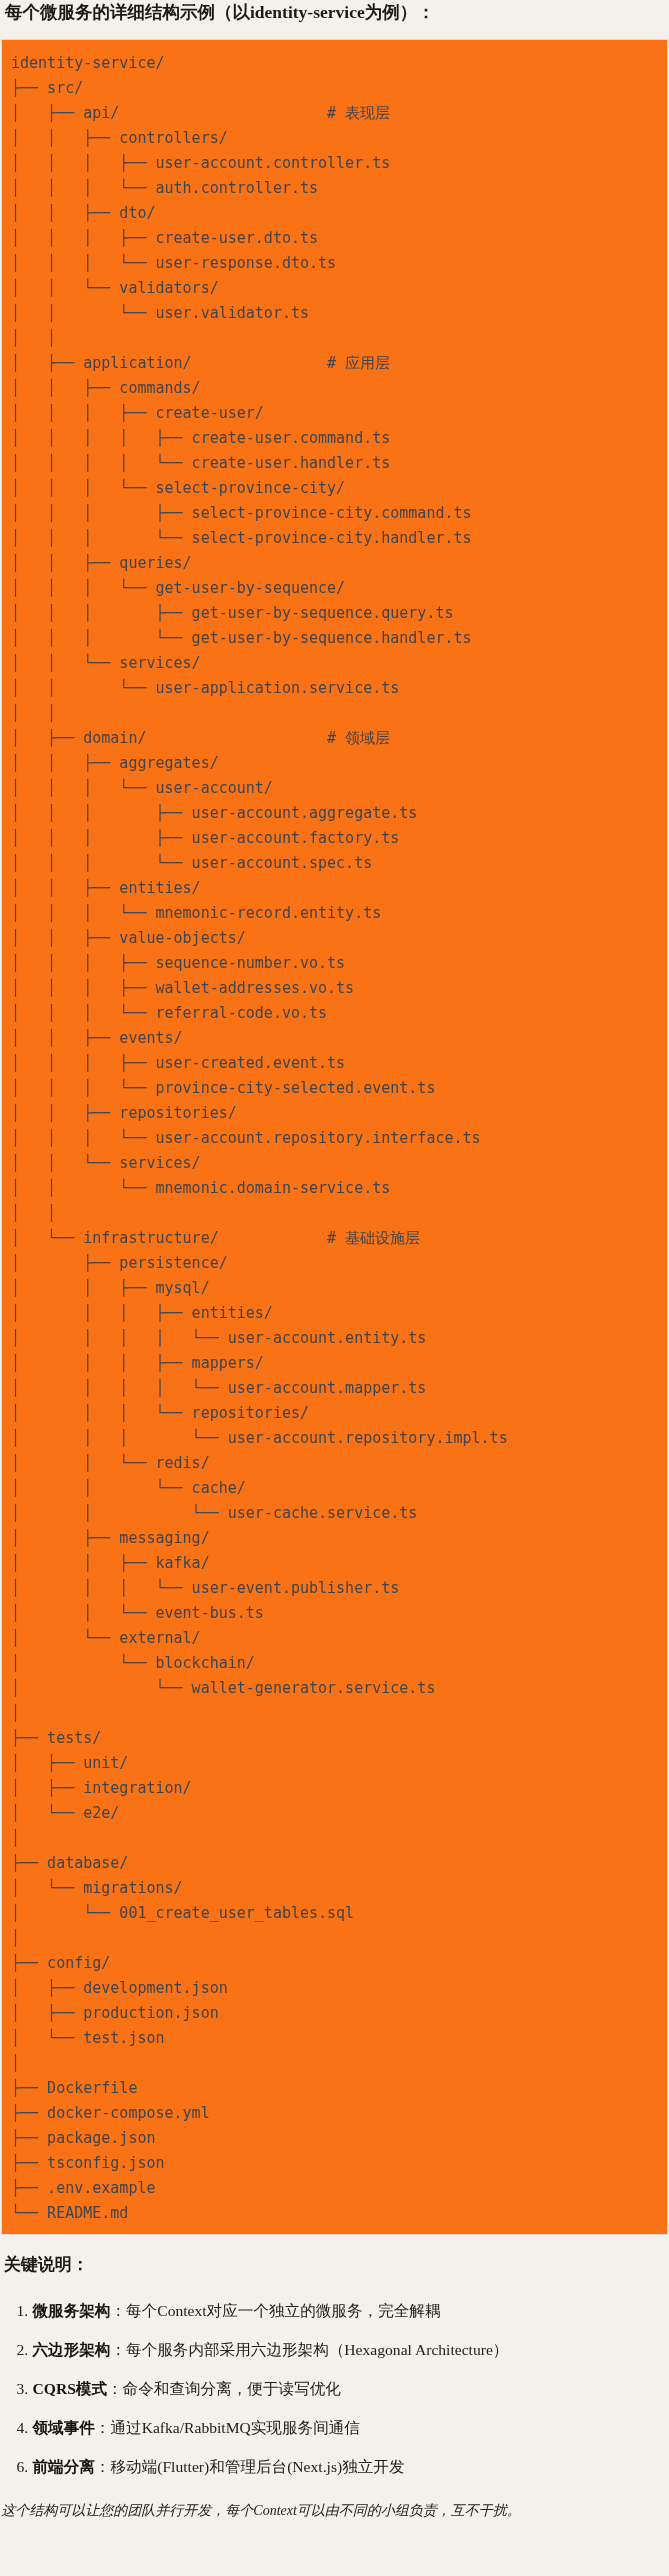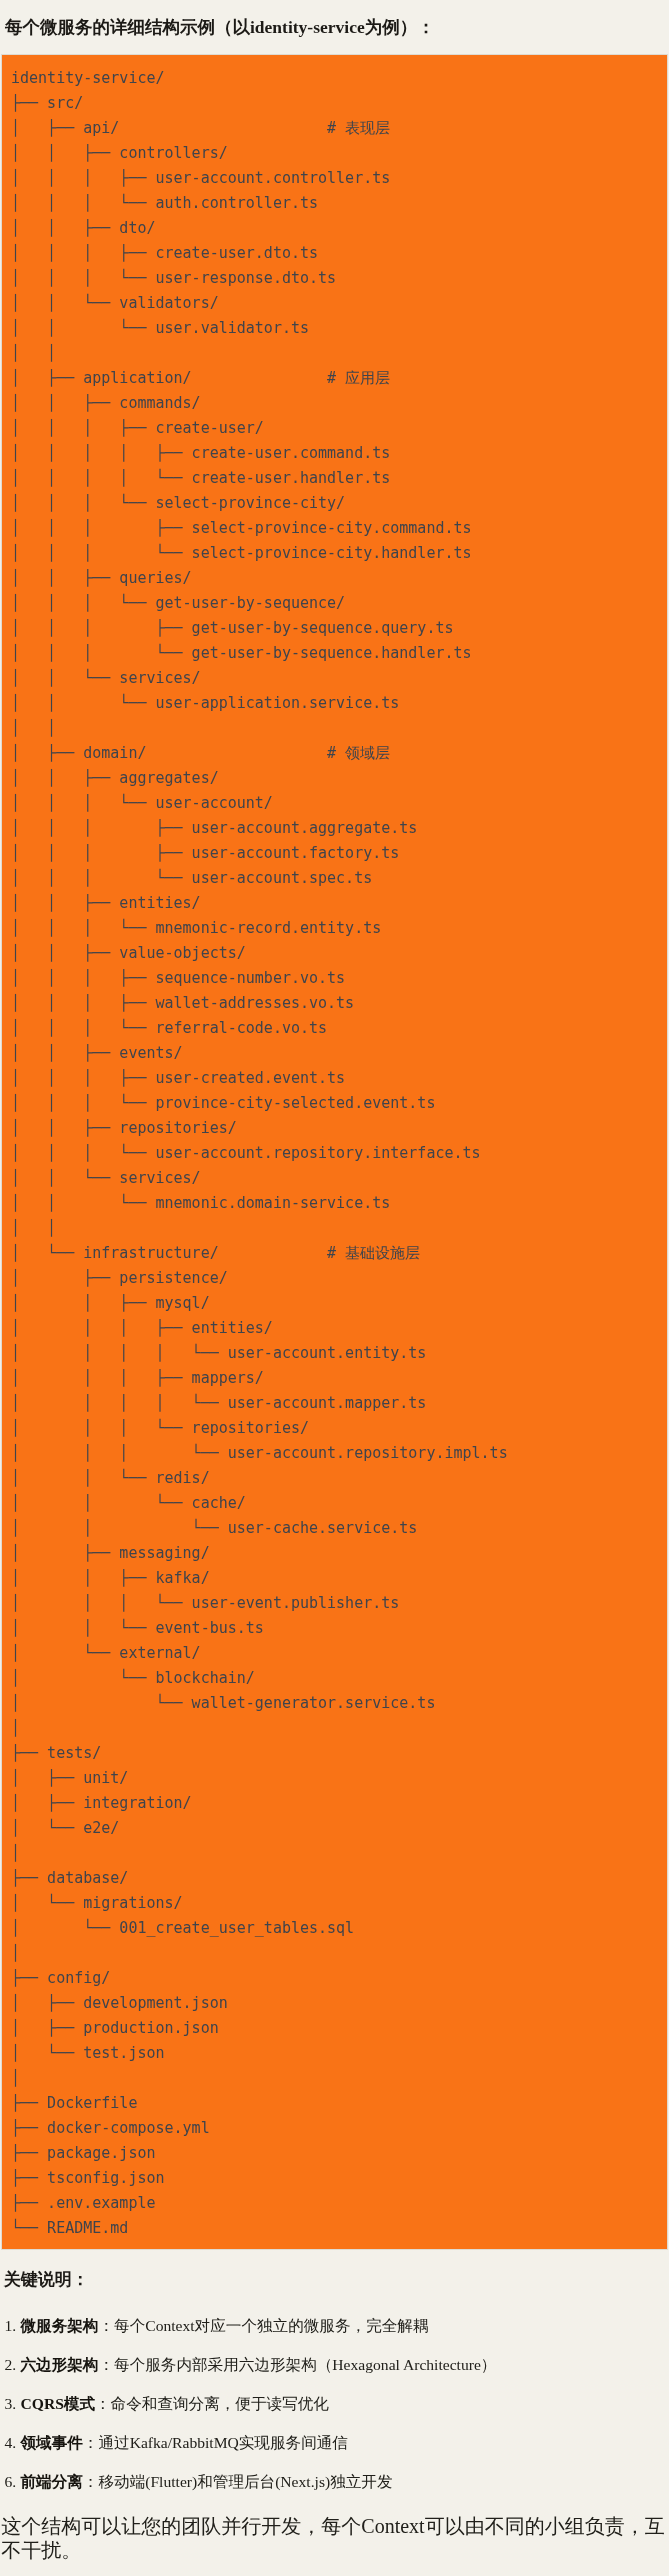--- a/index.html
+++ b/index.html
@@ -6,21 +6,21 @@
   body {
     background: #F3F1EA;
     font-family: "Liberation Serif", serif;
     color: #21201B;
   }
   .page {
     width: 669px;
     height: 2576px;
     overflow: hidden;
     box-sizing: border-box;
-    padding-top: 15px;
+    padding-top: 0;
   }
   .doc-title {
     font-size: 17.5px;
     line-height: 24px;
     font-weight: 700;
     margin: 0 5px 15px 5px;
     color: #1C1A16;
   }
   .code-block {
     margin: 0 0.6px;
@@ -37,32 +37,33 @@
     color: #3F444C;
     white-space: pre;
   }
   .notes-heading {
     font-size: 17px;
     line-height: 22.5px;
     font-weight: 700;
     margin: 19px 0 22.5px 3.8px;
     color: #1C1A16;
   }
-  .notes-list { margin: 0; padding: 0; }
+  .notes-list { margin: 12px; padding: 0; }
   .note-item {
     font-size: 15.6px;
     line-height: 24px;
     margin: 0 0 15px 4.4px;
   }
   .note-item .num { margin-right: 4.4px; }
   .note-item strong { font-weight: 700; color: #16140F; }
   .closing-paragraph {
-    font-size: 20px;
+    font-size: 14px;
     line-height: 24px;
     margin: 20px 2.5px 0 1.3px;
+    font-style: italic;
   }
 </style>
 </head>
 <body>
 
 <div class="page">
 
   <h1 class="doc-title">每个微服务的详细结构示例（以identity-service为例）：</h1>
 
   <div class="code-block">

